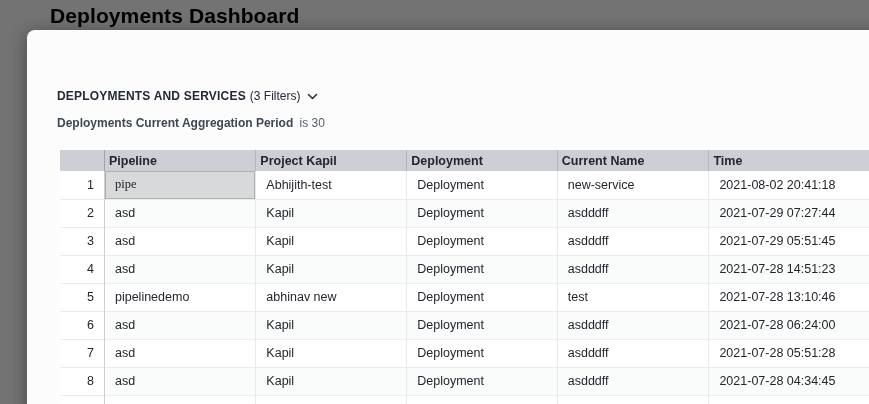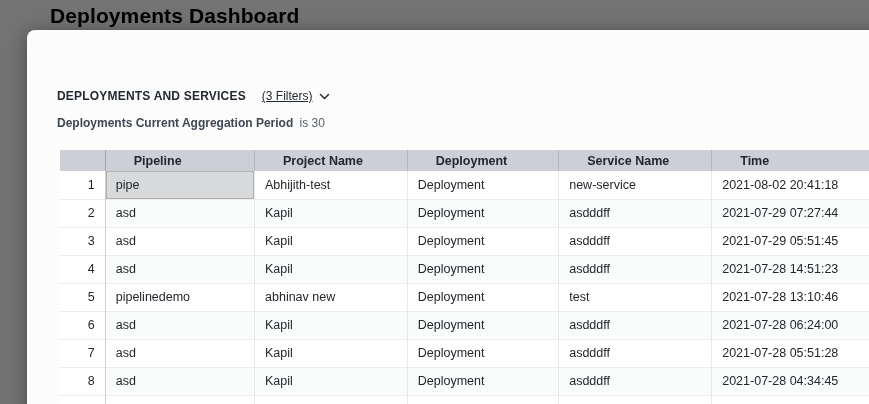--- a/index.html
+++ b/index.html
@@ -28,41 +28,41 @@
     position:absolute; left:30px; top:17px;
     font-size:17px; font-weight:700; color:#1c2533;
   }
   .filterbar {
     position:absolute; left:30px; top:59px;
     font-size:12px; color:#232a34;
     display:flex; align-items:center; cursor:pointer;
     white-space:nowrap;
   }
   .filterbar .fb-label { font-weight:700; letter-spacing:.2px; }
-  .filterbar .fb-count { font-weight:400; margin-left:16px;text-decoration:underline; }
+  .filterbar .fb-count { font-weight:400; margin-left:4px; }
   .filterbar svg { margin-left:6px; display:block; }
   .filters {
     position:absolute; left:30px; top:86px;
     display:flex; white-space:nowrap;
     font-size:12px;
   }
   .filters .f-label { font-weight:700; color:#3e4854; }
   .filters .f-value { font-weight:400; color:#57606b; margin-left:3px; }
 
   
   .table-wrap { position:absolute; left:33px; top:120px; }
   table { border-collapse:collapse; table-layout:fixed; }
   col.c-num  { width:48px; }
   col.c-pipe, col.c-proj, col.c-dep, col.c-svc { width:160px; }
   col.c-time { width:230px; }
   thead th {
     height:21px;
     background:#cdcfd4;
     font-size:12.5px; font-weight:700; color:#23272d;
-    text-align:left; padding:0 0 0 28px;
+    text-align:left; padding:0 0 0 4px;
     white-space:nowrap; overflow:hidden;
   }
   thead th + th { border-left:1px solid #b3b6bb; }
   thead th:nth-child(2) { border-left-color:#a0a3a8; }
   tbody td {
     height:28px;
     font-size:12.5px; color:#23272d;
     padding:0 0 0 10px;
     white-space:nowrap; overflow:hidden;
     background:#ffffff;
@@ -71,20 +71,21 @@
   tbody tr:nth-child(even) td { background:#fafbfb; }
   tbody td.num {
     text-align:right; padding:0 10px 0 0;
     border-right:1px solid #cdced1;
     background:#ffffff !important;
   }
   tbody td:nth-child(n+3) { border-left:1px solid #e8e9eb; }
   tbody td.sel {
     background:#d8d9da !important;
     box-shadow:inset 0 0 0 1px #aeafb1;
+    font-family:Liberation Serif, serif;
   }
 </style>
 </head>
 <body>
 
 <h1 class="page-title">Deployments Dashboard</h1>
 
 <div class="modal">
 
 
@@ -110,23 +111,23 @@
           <col class="c-pipe">
           <col class="c-proj">
           <col class="c-dep">
           <col class="c-svc">
           <col class="c-time">
       </colgroup>
       <thead>
         <tr>
           <th class="num"></th>
           <th>Pipeline</th>
-          <th>Project Name</th>
+          <th>Project Kapil</th>
           <th>Deployment</th>
-          <th>Service Name</th>
+          <th>Current Name</th>
           <th>Time</th>
         </tr>
       </thead>
       <tbody>
         <tr>
           <td class="num">1</td>
           <td class="sel">pipe</td>
           <td>Abhijith-test</td>
           <td>Deployment</td>
           <td>new-service</td>

